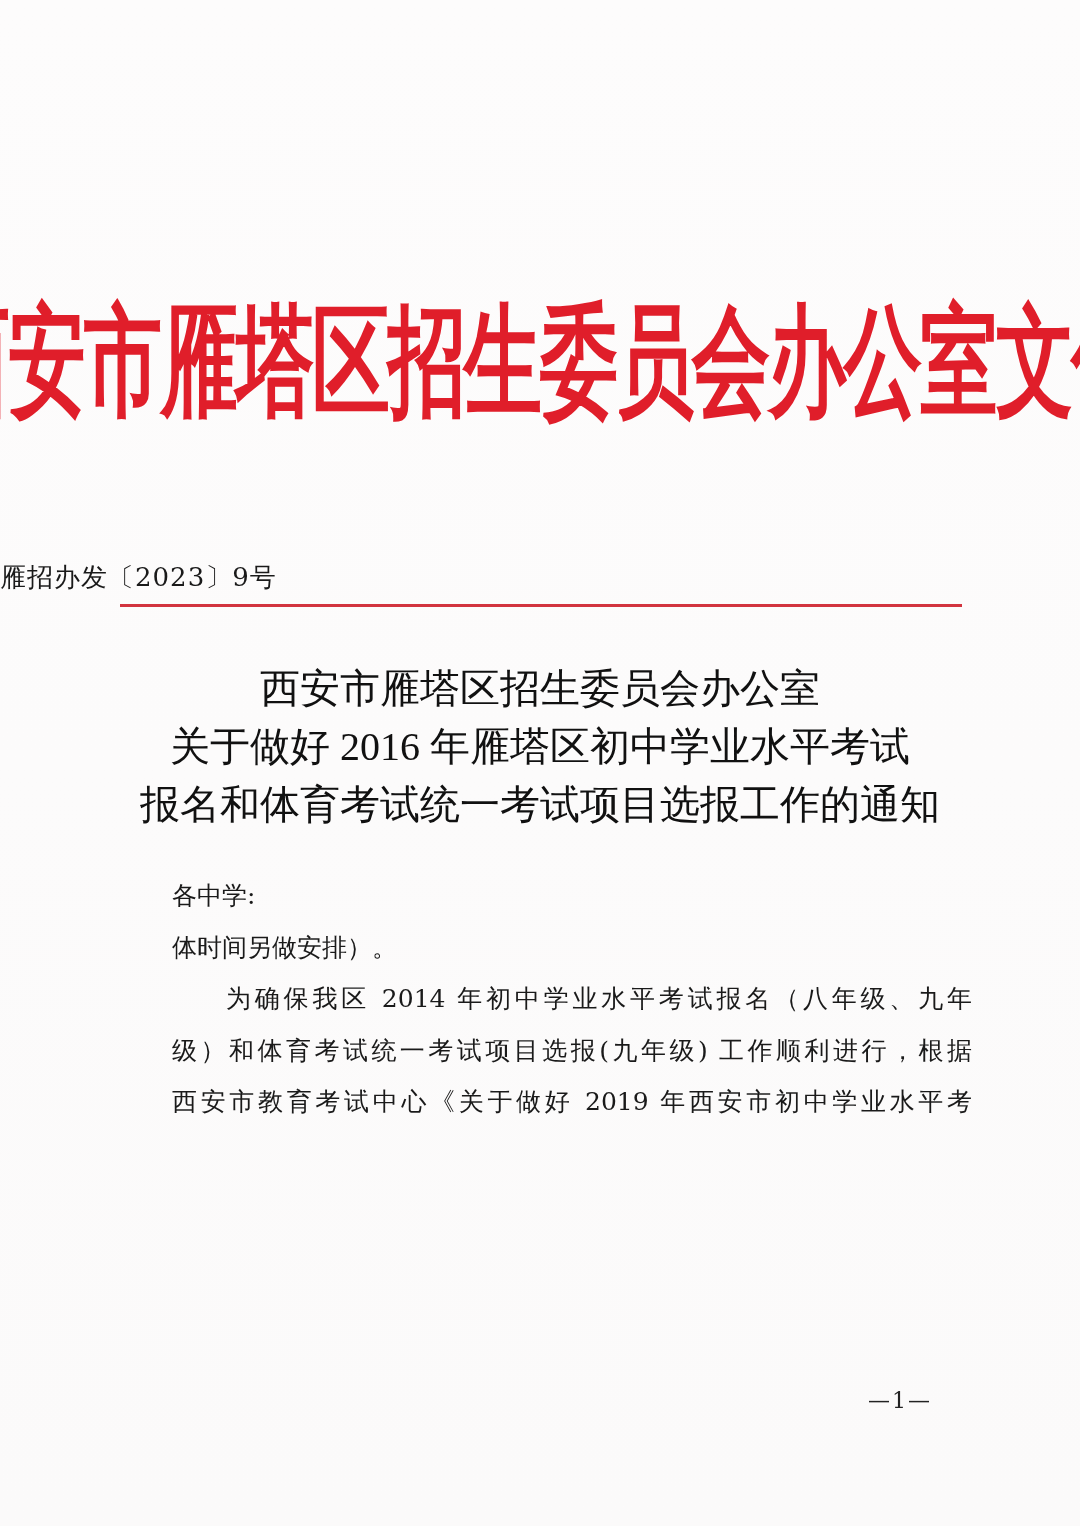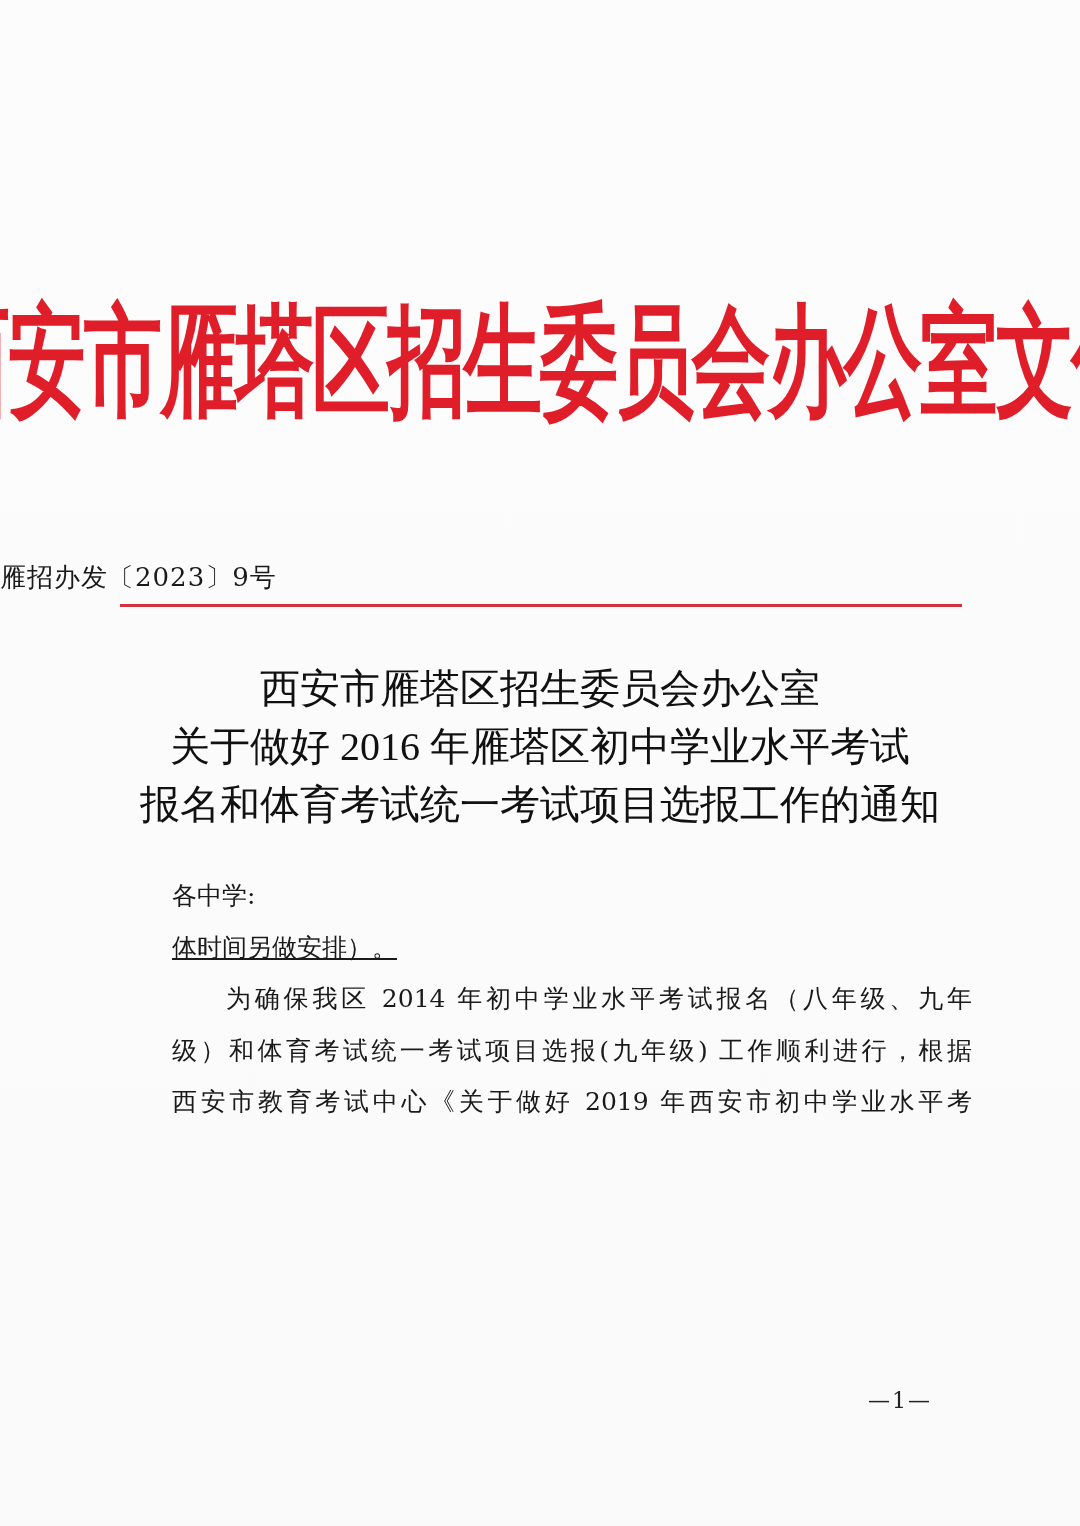--- a/index.html
+++ b/index.html
@@ -94,21 +94,20 @@
       display: block;
       white-space: nowrap;
       text-align: justify;
       text-align-last: justify;
     }
     .para-line.first {
       padding-left: 54px;
     }
     .para-line.last {
       text-align-last: left;
-      text-decoration: underline;
     }
     .page-number {
       position: absolute;
       left: 868px;
       top: 1388px;
       font-size: 22px;
       color: #222;
       letter-spacing: 2px;
     }
   </style>

